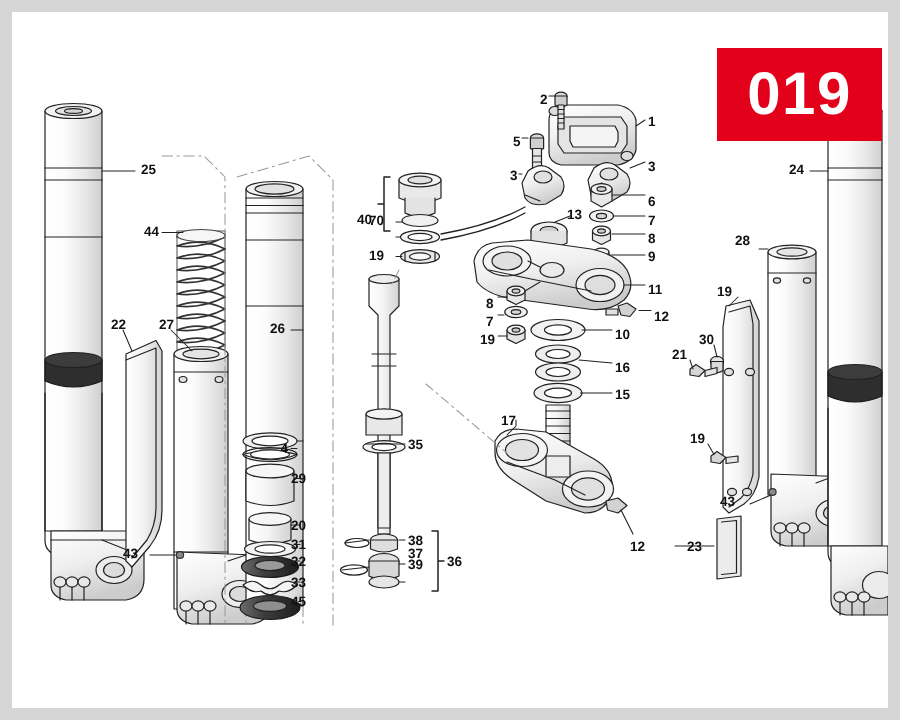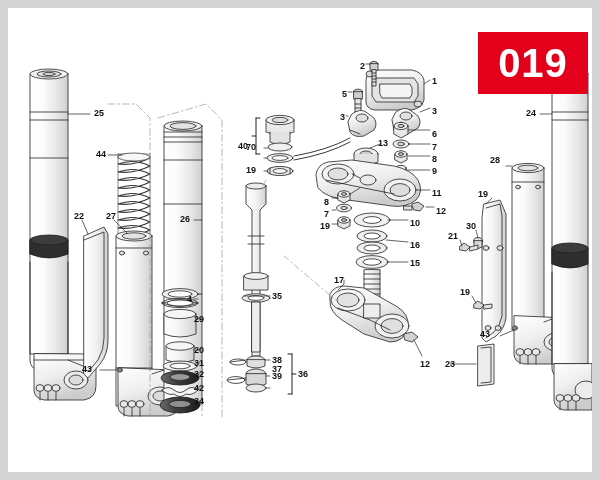--- a/index.html
+++ b/index.html
@@ -481,32 +481,32 @@
     <div class="callout" style="left:74px;top:357px">43</div>
     <div class="callout" style="left:172px;top:207px">26</div>
     <div class="callout" style="left:230px;top:134px">40</div>
     <div class="callout" style="left:238px;top:135px">70</div>
     <div class="callout" style="left:238px;top:158px">19</div>
     <div class="callout" style="left:179px;top:287px">4</div>
     <div class="callout" style="left:186px;top:307px">29</div>
     <div class="callout" style="left:186px;top:338px">20</div>
     <div class="callout" style="left:186px;top:351px">31</div>
     <div class="callout" style="left:186px;top:362px">32</div>
-    <div class="callout" style="left:186px;top:376px">42</div>
-    <div class="callout" style="left:186px;top:389px">34</div>
+    <div class="callout" style="left:186px;top:376px">33</div>
+    <div class="callout" style="left:186px;top:389px">45</div>
     <div class="callout" style="left:264px;top:284px">35</div>
     <div class="callout" style="left:264px;top:348px">38</div>
     <div class="callout" style="left:264px;top:364px">39</div>
     <div class="callout" style="left:264px;top:357px">37</div>
     <div class="callout" style="left:290px;top:362px">36</div>
     <div class="callout" style="left:470px;top:182px">19</div>
     <div class="callout" style="left:458px;top:214px">30</div>
     <div class="callout" style="left:440px;top:224px">21</div>
     <div class="callout" style="left:452px;top:280px">19</div>
-    <div class="callout" style="left:437px;top:352px">23</div>
+    <div class="callout" style="left:450px;top:352px">23</div>
     <div class="callout" style="left:472px;top:322px">43</div>
     <div class="callout" style="left:518px;top:101px">24</div>
     <div class="callout" style="left:482px;top:148px">28</div>
 
     <div id="badge">
       <span id="badge-text">019</span>
     </div>
 
   </div>
 </div>

